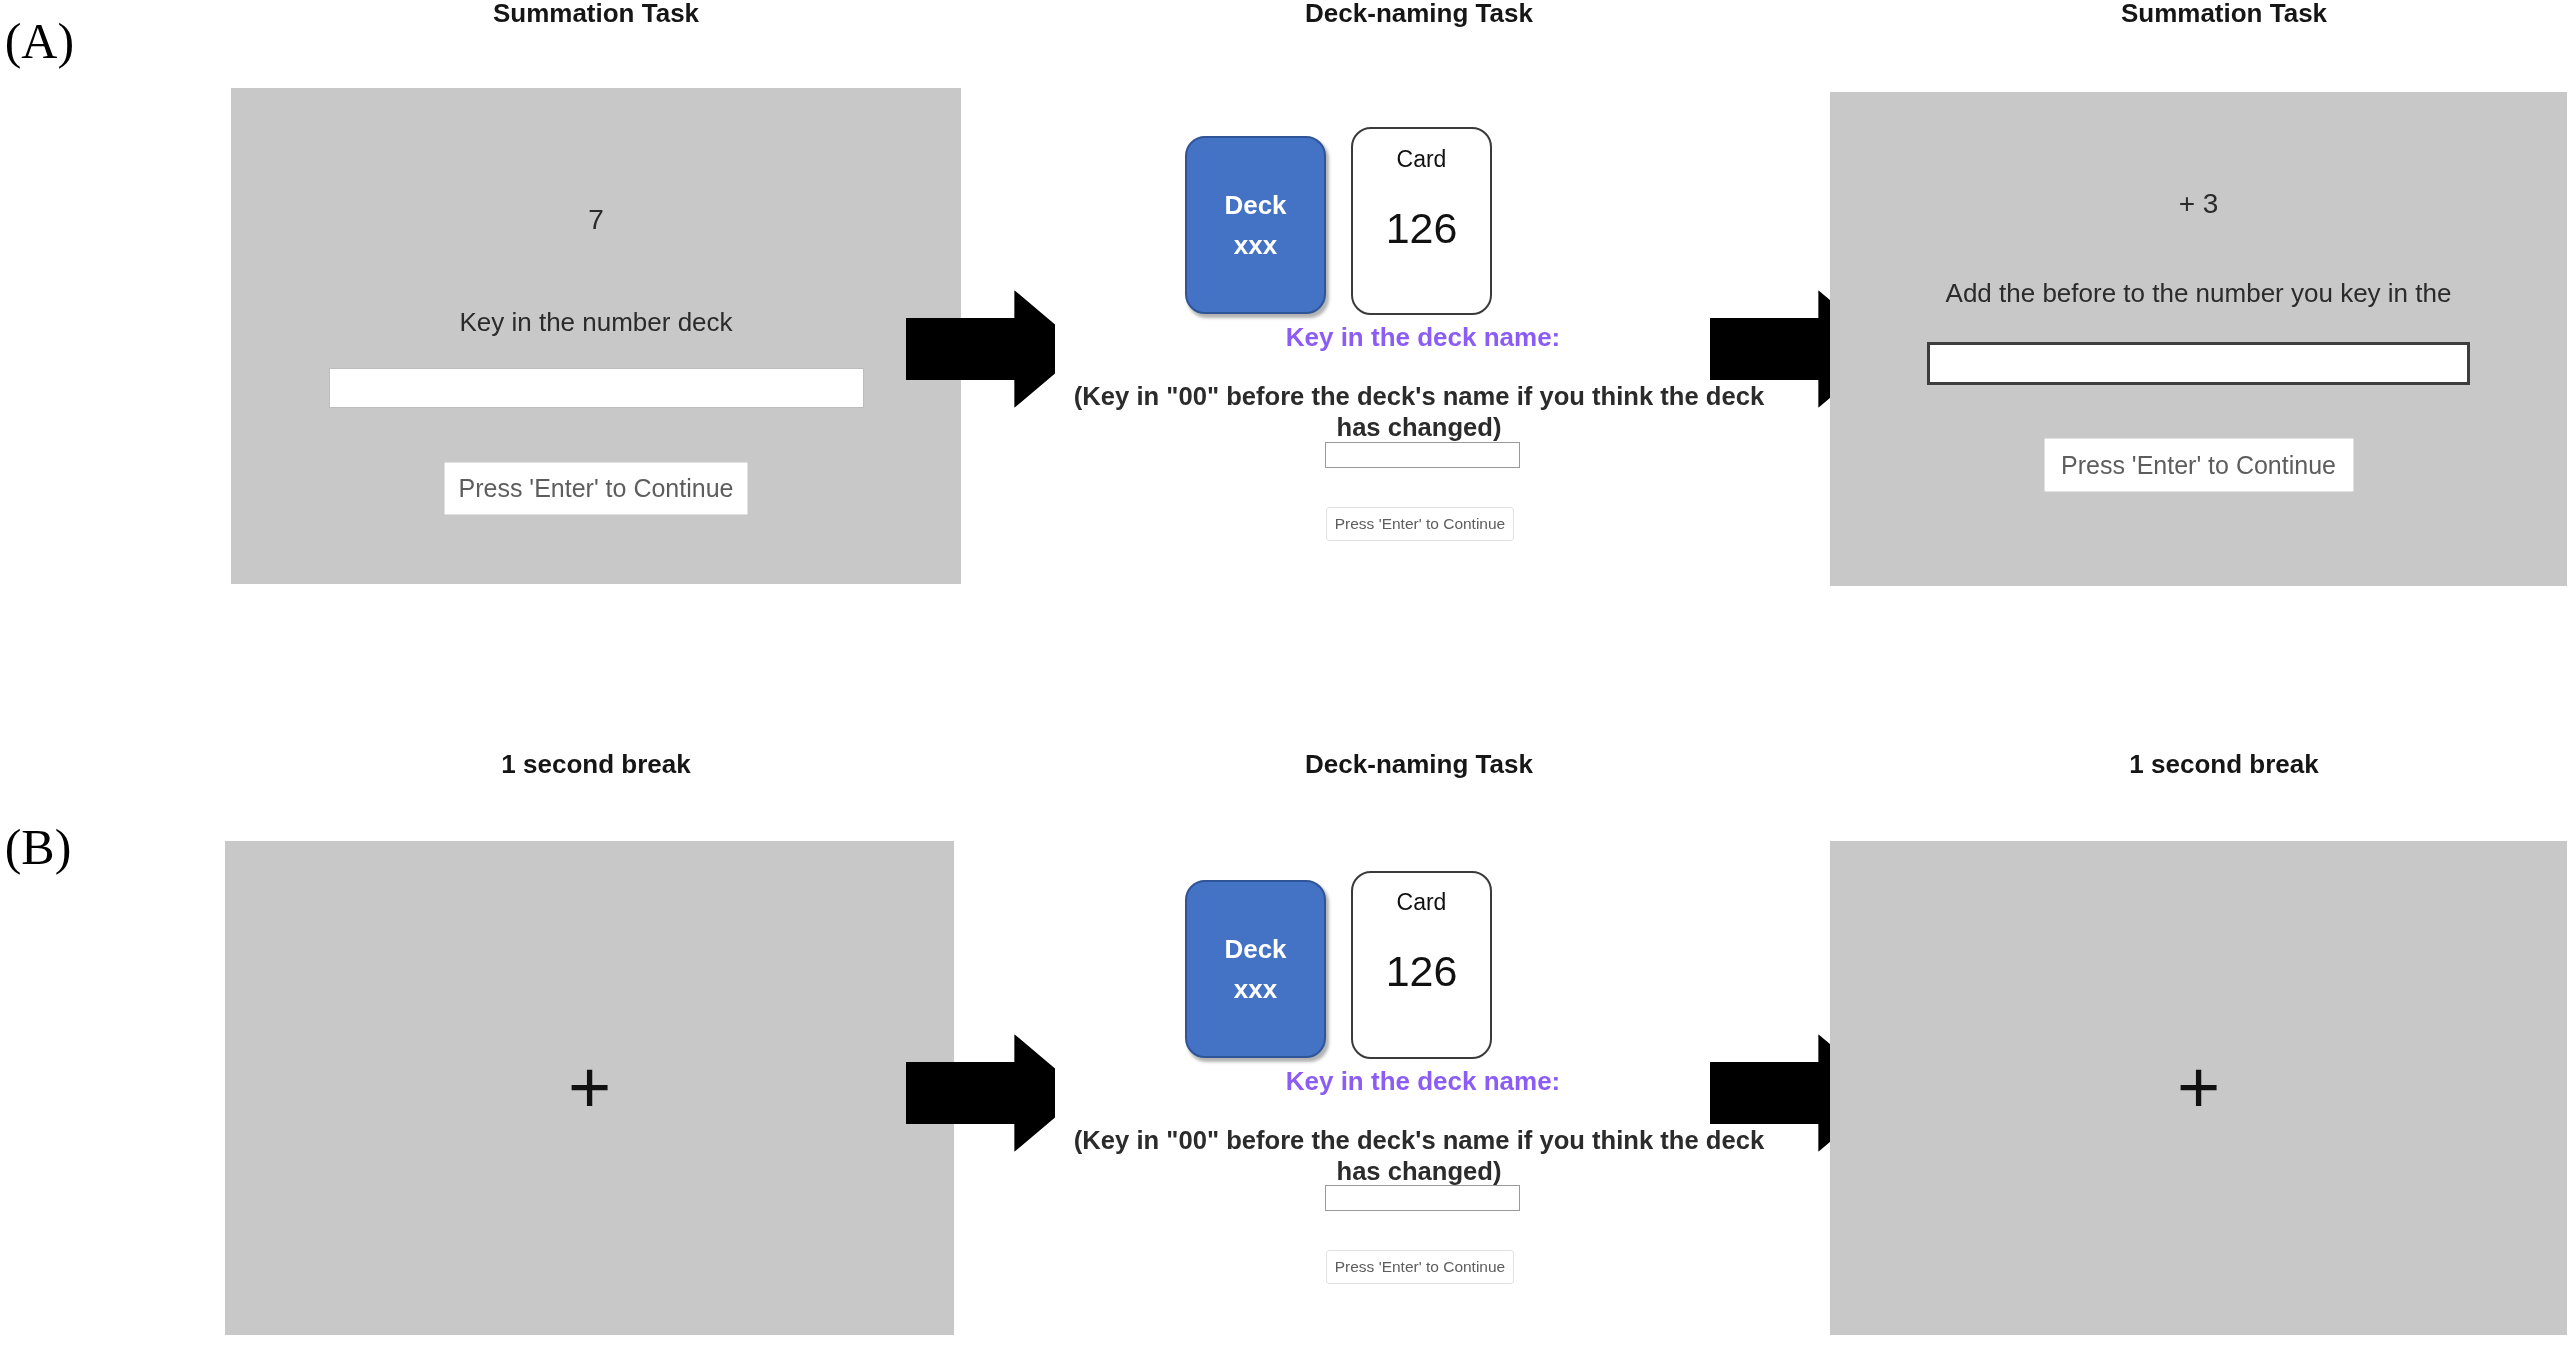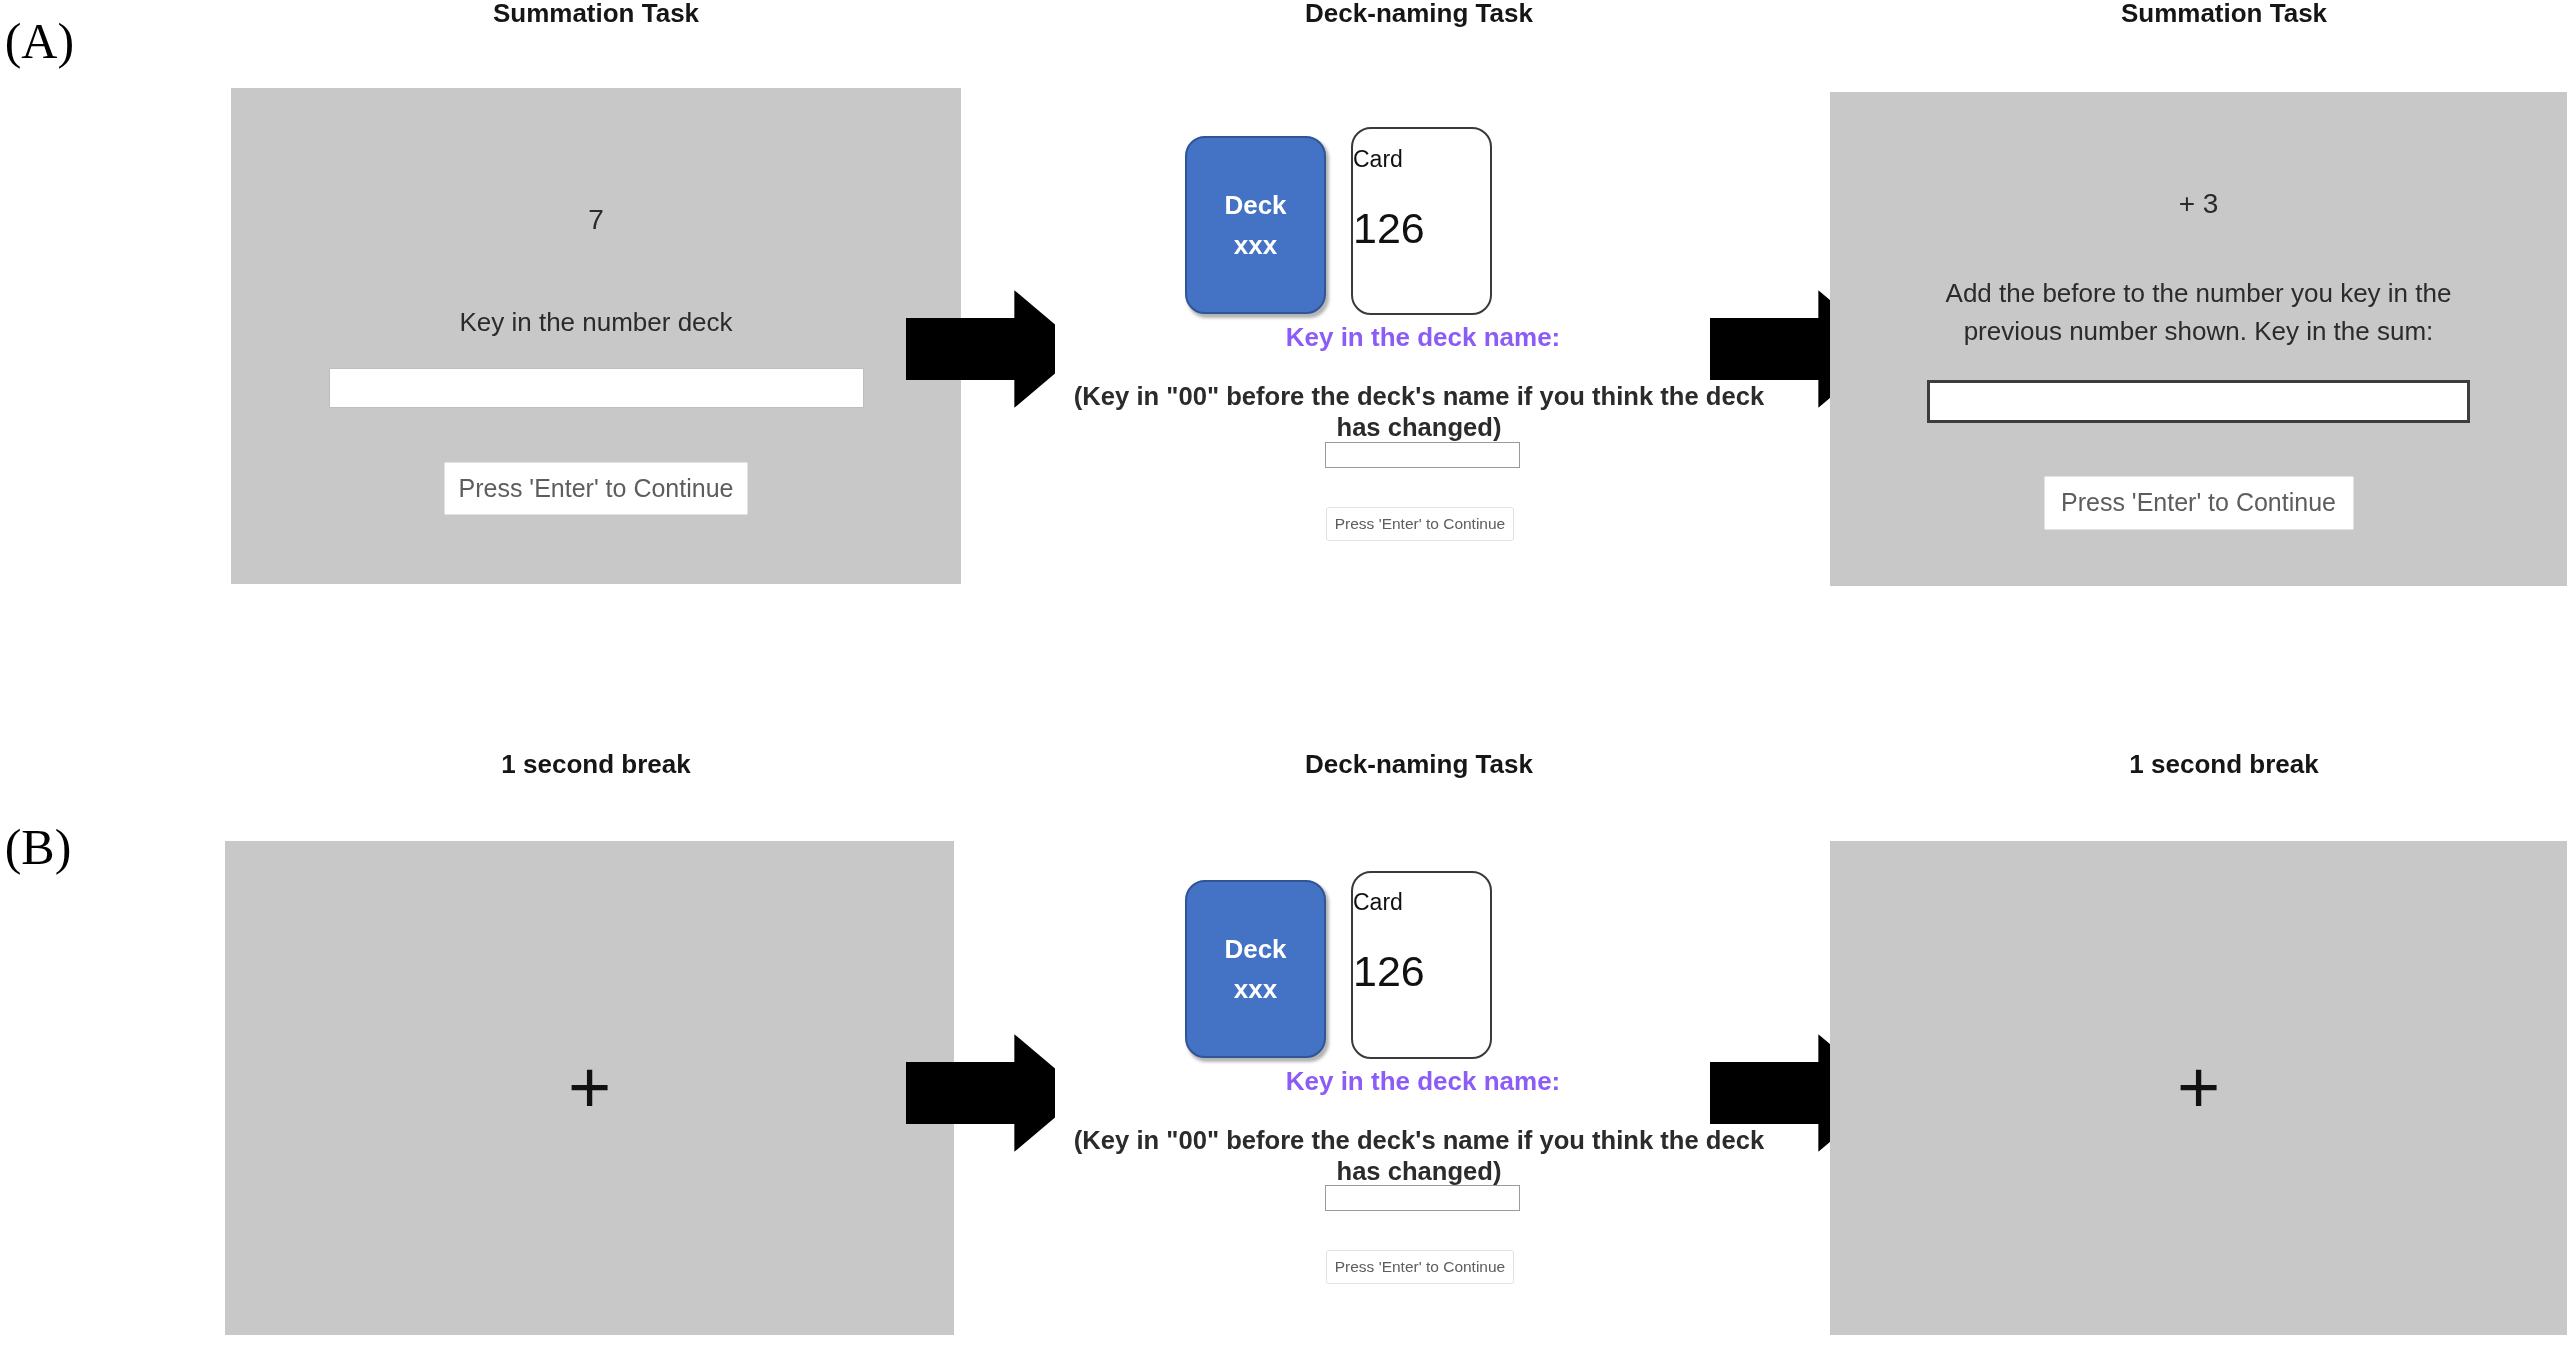--- a/index.html
+++ b/index.html
@@ -101,21 +101,21 @@
     line-height:1.55;
     box-shadow:2.3px 3.1px 3.1px rgba(0,0,0,.30);
   }
   .card-card{
     position:absolute;
     background:#ffffff;
     border:2.3px solid #3a3a3a;
     border-radius:20px;
     box-sizing:border-box;
     display:flex;flex-direction:column;
-    align-items:flex-start;
+    align-items:center;
     color:#111;
   }
   .card-label{font-size:23px;font-weight:400;line-height:1;}
   .card-number{font-size:43px;font-weight:400;line-height:1;}
   .deck-prompt{
     position:absolute;
     font-size:26px;
     font-weight:600;
     color:#8b5cf6;
     white-space:nowrap;
@@ -183,21 +183,20 @@
     <svg width="178" height="124" viewBox="0 0 230 160">
       <polygon points="0,40 140,40 140,4 230,80 140,156 140,120 0,120" fill="#000000"></polygon>
     </svg>
   </div>
 
   <div class="screen gray" style="left:1830px;top:92px;width:737px;height:494px;">
     <div class="sum-inner">
       <div class="sum-number" style="margin-top:98px;">+ 3</div>
       <div class="sum-prompt" style="margin-top:57px;width:682px;">
         <div>Add the before to the number you key in the</div>
-        <div>previous number shown. Key in the sum:</div>
       </div>
       <div class="txtbox outlined" style="margin-top:29.5px;width:543px;height:43px;" title=""></div>
       <div class="enter-btn" style="margin-top:53px;width:310px;height:54px;font-size:25px;border-radius:1.6px;">Press 'Enter' to Continue</div>
     </div>
   </div>
 
   <div class="row-label" id="label-b">(B)</div>
 
   <div class="col-title" style="left:596px;top:751px;">1 second break</div>
   <div class="col-title" style="left:1419px;top:751px;">Deck-naming Task</div>

